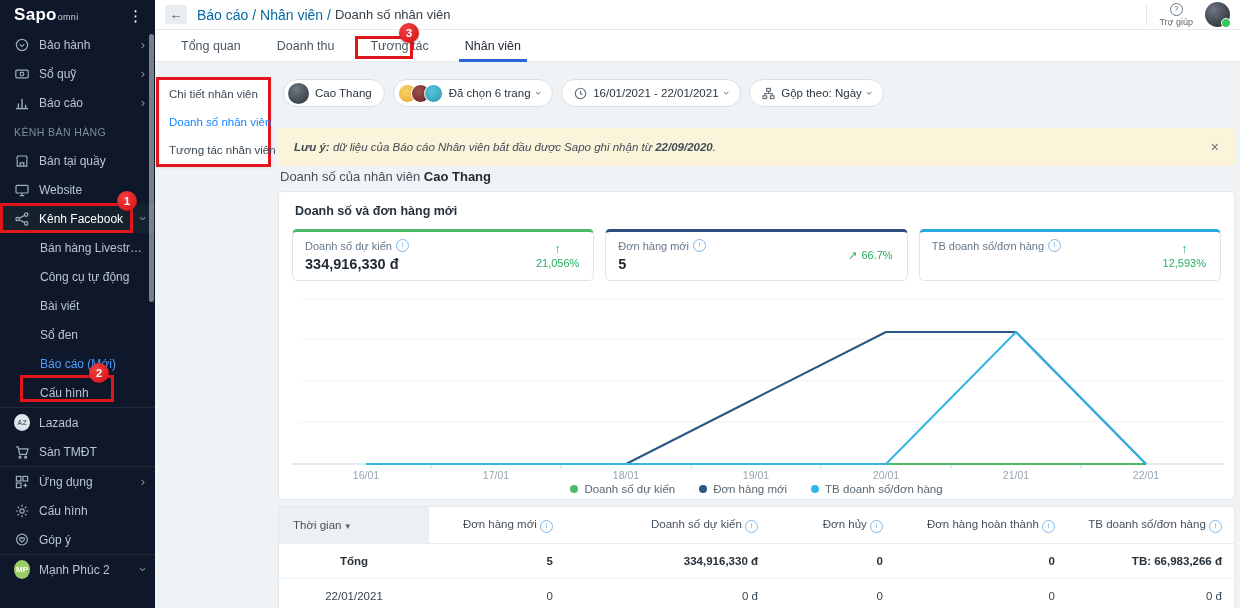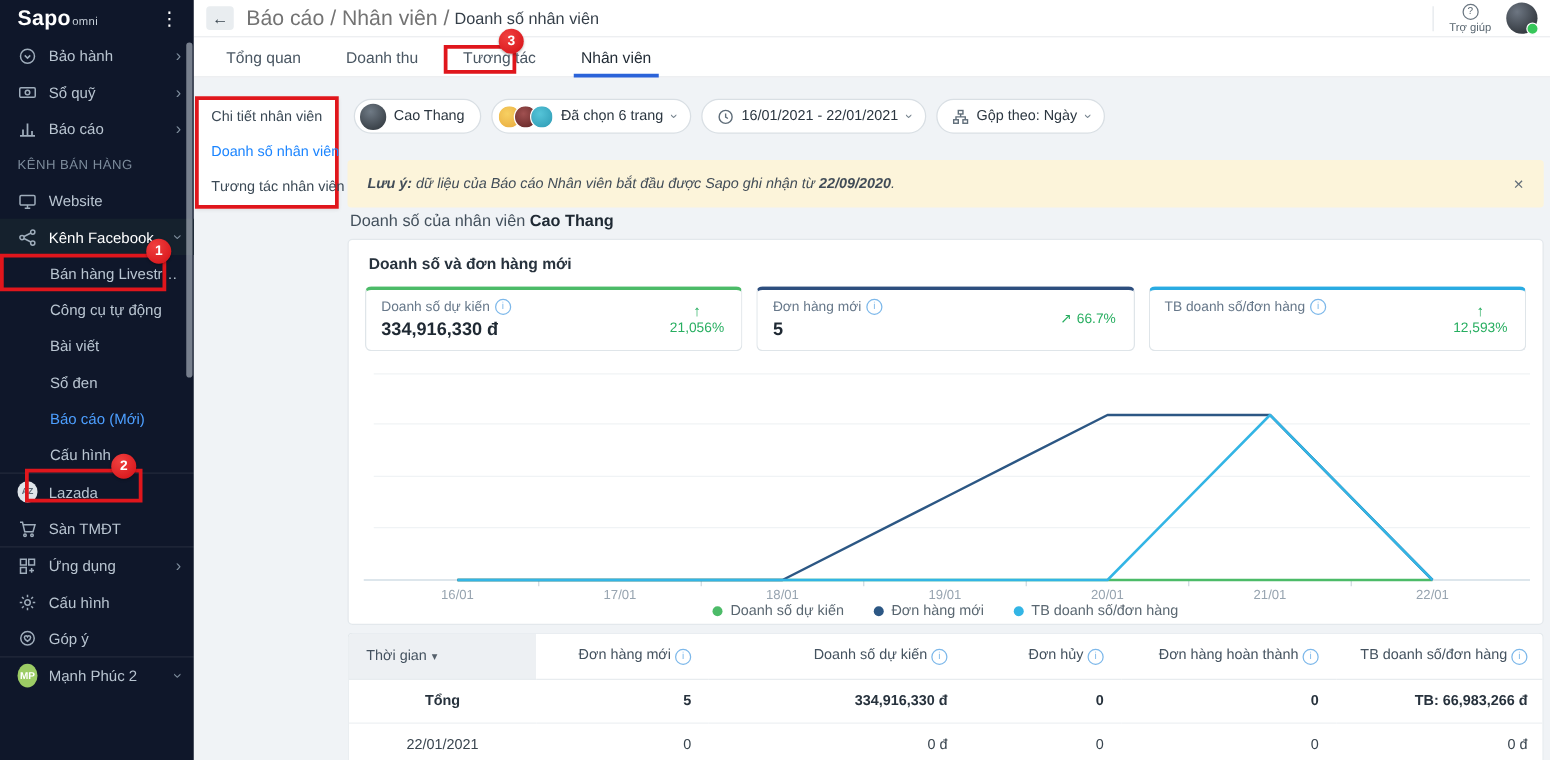--- a/index.html
+++ b/index.html
@@ -23,21 +23,21 @@
   .icon16{width:16px;height:16px;flex:none;color:#9fadbb;display:flex;align-items:center;justify-content:center;}
   .icon16 svg{width:16px;height:16px;}
   .lz{width:17px;height:17px;border-radius:50%;background:#dfe5ea;color:#5c6b78;font-size:7px;font-weight:bold;display:flex;align-items:center;justify-content:center;}
   .mp{width:19px;height:19px;border-radius:50%;background:#9ccc65;color:#fff;font-size:8px;font-weight:bold;display:flex;align-items:center;justify-content:center;}
   .sb-thumb{position:absolute;right:1px;top:34px;width:5px;height:268px;border-radius:3px;background:rgba(205,214,222,.55);}
 
   
   .main{position:absolute;left:155px;top:0;width:1085px;height:608px;background:#f0f3f6;}
   .topbar{position:absolute;top:0;left:0;right:0;height:30px;background:#fff;border-bottom:1px solid #e7eaed;display:flex;align-items:center;padding:0 10px;box-sizing:border-box;}
   .back-btn{width:22px;height:19px;background:#e9edf0;border-radius:3px;display:flex;align-items:center;justify-content:center;font-size:13px;color:#39454f;margin-right:10px;cursor:pointer;}
-  .crumb-path{color:#737373;font-size:17px;}
+  .crumb-path{color:#0369a1;font-size:14px;}
   .crumb-current{color:#353f49;font-size:13px;margin-left:4px;}
   .topbar-right{margin-left:auto;display:flex;align-items:center;gap:12px;}
   .tdivider{width:1px;height:20px;background:#e4e8eb;}
   .help{display:flex;flex-direction:column;align-items:center;gap:1px;font-size:9px;color:#5a6771;cursor:pointer;}
   .help-q{width:11px;height:11px;border:1px solid #6a7681;border-radius:50%;font-size:8px;line-height:10px;text-align:center;}
   .avatar-top{width:25px;height:25px;border-radius:50%;background:radial-gradient(circle at 35% 30%,#6d7682,#22262b);position:relative;cursor:pointer;}
   .avatar-top .odot{position:absolute;right:-1px;bottom:-1px;width:8px;height:8px;border-radius:50%;background:#37c75a;border:1.5px solid #fff;}
 
   .tabbar{position:absolute;top:30px;left:0;right:0;height:31px;background:#fff;border-bottom:1px solid #e7eaed;display:flex;align-items:stretch;padding-left:8px;}
   .tab{padding:0 18px;font-size:12.5px;color:#4a5763;display:flex;align-items:center;position:relative;cursor:pointer;}
@@ -135,20 +135,30 @@
       <span class="icon16">
           <svg viewBox="0 0 16 16" fill="none" stroke="currentColor" stroke-width="1.4">
             <path d="M2 13.6h12"></path>
             <path d="M4.4 13.4V8.6M8 13.4V3.8M11.6 13.4V9.8"></path>
           </svg>
         </span>
       <span class="lbl">Báo cáo</span>
       <span class="chev">›</span>
     </div>
     <div class="section-label">KÊNH BÁN HÀNG</div>
+    <div class="nav-item">
+      <span class="icon16">
+          <svg viewBox="0 0 16 16" fill="none" stroke="currentColor" stroke-width="1.2">
+            <path d="M2.6 6.2 3.6 3h8.8l1 3.2"></path>
+            <path d="M3.2 6.4v6.8h9.6V6.4"></path>
+            <path d="M6.2 13v-3.2h3.6V13"></path>
+          </svg>
+        </span>
+      <span class="lbl">Bán tại quầy</span>
+    </div>
     <div class="nav-item">
       <span class="icon16">
           <svg viewBox="0 0 16 16" fill="none" stroke="currentColor" stroke-width="1.2">
             <rect x="2" y="3.4" width="12" height="7.6" rx="1"></rect>
             <path d="M5.8 13.6h4.4M8 11v2.6"></path>
           </svg>
         </span>
       <span class="lbl">Website</span>
     </div>
     <div class="nav-item active">

